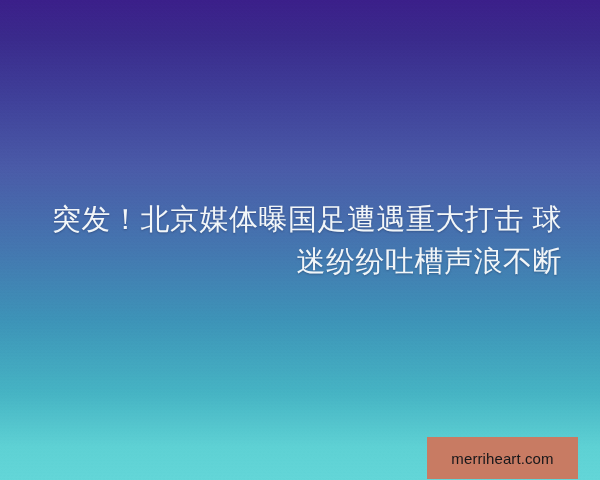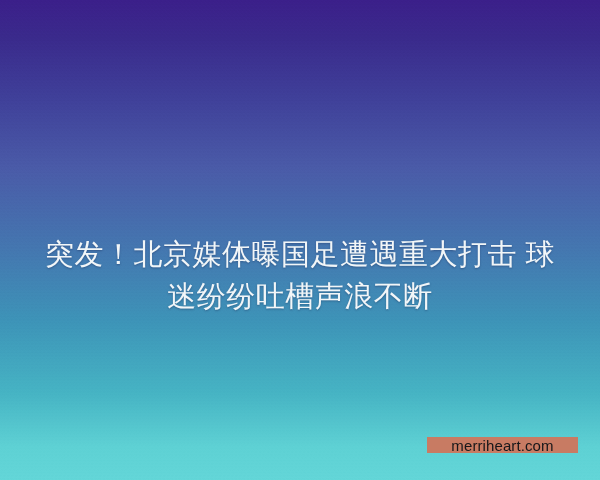--- a/index.html
+++ b/index.html
@@ -45,42 +45,41 @@
   }
 
   
   #headline-block {
     position: absolute;
     left: 0;
     right: 0;
     top: 198px;
     padding: 0 38px;
     box-sizing: border-box;
-    text-align: center;
-    margin-top: 35px;
+    text-align: right;
   }
 
   #headline {
     margin: 0;
     color: #f2f6f8;
     font-size: 29px;
     font-weight: 400;
     line-height: 42px;
     letter-spacing: 0.5px;
     white-space: pre-wrap;
     text-shadow: 0 1px 2px rgba(20, 30, 70, 0.35);
   }
 
   
   #watermark {
     position: absolute;
     left: 427px;
     top: 437px;
     width: 151px;
-    height: 16px;
+    height: 42px;
     background: #c87b63;
     display: flex;
     align-items: center;
     justify-content: center;
     box-sizing: border-box;
   }
 
   #watermark-label {
     color: #17171a;
     font-size: 15px;

